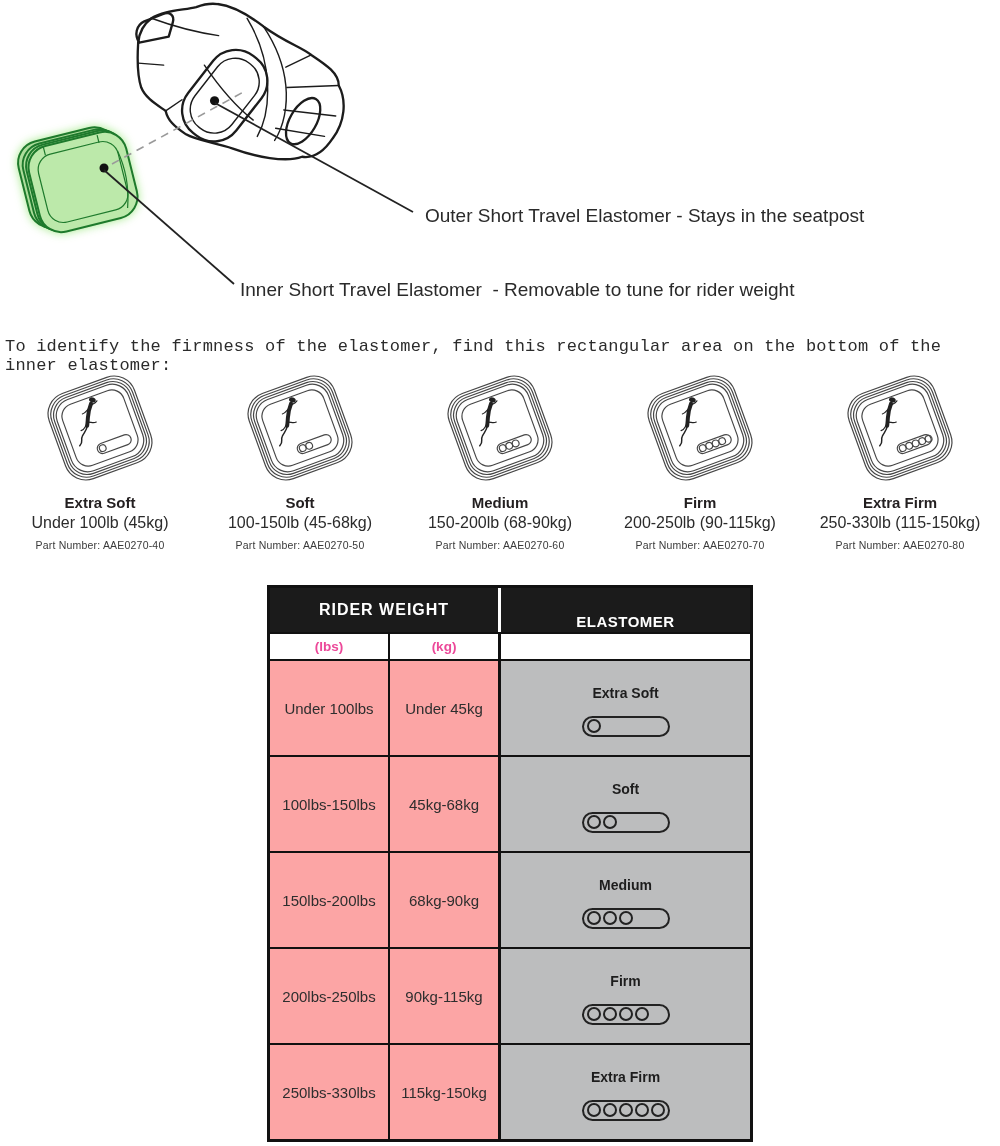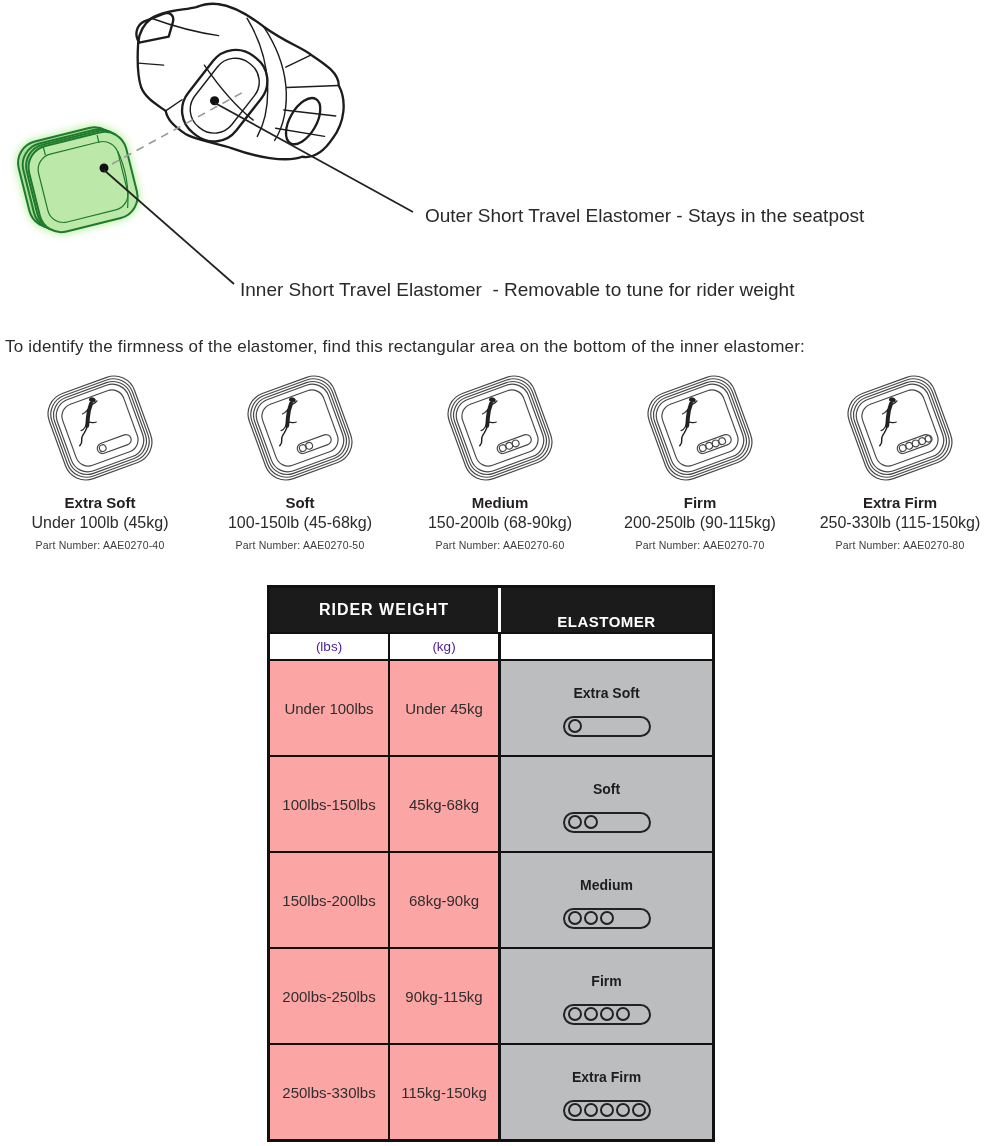--- a/index.html
+++ b/index.html
@@ -12,43 +12,43 @@
   .diagram svg{position:absolute;}
   svg.greenpart{left:8px;top:120px;width:150px;height:120px;
     filter:drop-shadow(0 0 5px rgba(150,230,120,.85));}
   svg.clamp{left:133px;top:2px;width:214px;height:168px;}
   svg.overlay{left:0;top:0;width:1000px;height:335px;pointer-events:none;}
   .diagram-label{position:absolute;font-size:19px;color:#2a2a2a;white-space:pre;}
   .label-outer{left:425px;top:205px;}
   .label-inner{left:240px;top:279px;}
   
   .intro{position:absolute;left:5px;top:337px;width:990px;font-size:17px;
-    letter-spacing:.2px;color:#2b2b2b;}
+    letter-spacing:.2px;color:#2b2b2b;font-family:Liberation Mono, monospace;}
   
   .cards{position:absolute;left:0;top:364px;width:1000px;display:flex;}
   .card{flex:1;display:flex;flex-direction:column;align-items:center;text-align:center;}
   .card svg{width:160px;height:128px;}
   .card .name{font-size:15px;font-weight:700;color:#231f20;margin-top:2px;}
   .card .weight{font-size:16px;color:#2b2b2b;margin-top:3px;text-align:right;}
   .card .part{font-size:10.5px;color:#3a3a3a;letter-spacing:.2px;margin-top:7px;}
   
   .wtable{
-    position:absolute;left:267px;top:585px;width:448px;box-sizing:border-box;
+    position:absolute;left:267px;top:585px;width:486px;box-sizing:border-box;
     border:3px solid #111;display:grid;
     grid-template-columns:120px 111px 1fr;
     grid-template-rows:44px 27px repeat(5,96px);
     background:#fff;
   }
   .wtable>div{box-sizing:border-box;display:flex;align-items:center;justify-content:center;}
   .th-rider{grid-column:1/3;background:#1b1b1b;color:#fff;font-weight:700;
     font-size:16px;letter-spacing:1px;border-right:3px solid #fff;}
   .th-elast{background:#1b1b1b;color:#fff;font-weight:700;font-size:15px;
     letter-spacing:.5px;text-align:center;line-height:1.25;}
   .th-elast span{display:block;max-width:180px;margin-top:44px;}
-  .sub{border-top:2px solid #111;font-weight:400;font-size:13.5px;color:#4c1d95;}
+  .sub{border-top:2px solid #111;font-weight:700;font-size:13.5px;color:#ec4899;}
   .c-lbs,.c-kg,.sub-lbs{border-right:2px solid #111;}
   .c-kg,.sub-kg{border-right:3px solid #111;}
   .sub-lbs{border-right:2px solid #111;}
   .c-lbs,.c-kg{border-top:2px solid #111;background:#fca5a5;font-size:15px;color:#2e2e2e;}
   .c-rec{border-top:2px solid #111;background:#bcbdbe;flex-direction:column;
     gap:15px;padding-top:5px;}
   .rec-name{font-size:14px;font-weight:700;color:#1d1d1d;}
   .pill{width:88px;height:21px;border:2px solid #222;border-radius:12px;
     display:flex;align-items:center;padding-left:3px;box-sizing:border-box;gap:2px;}
   .dot{width:14px;height:14px;border:2px solid #222;border-radius:50%;

